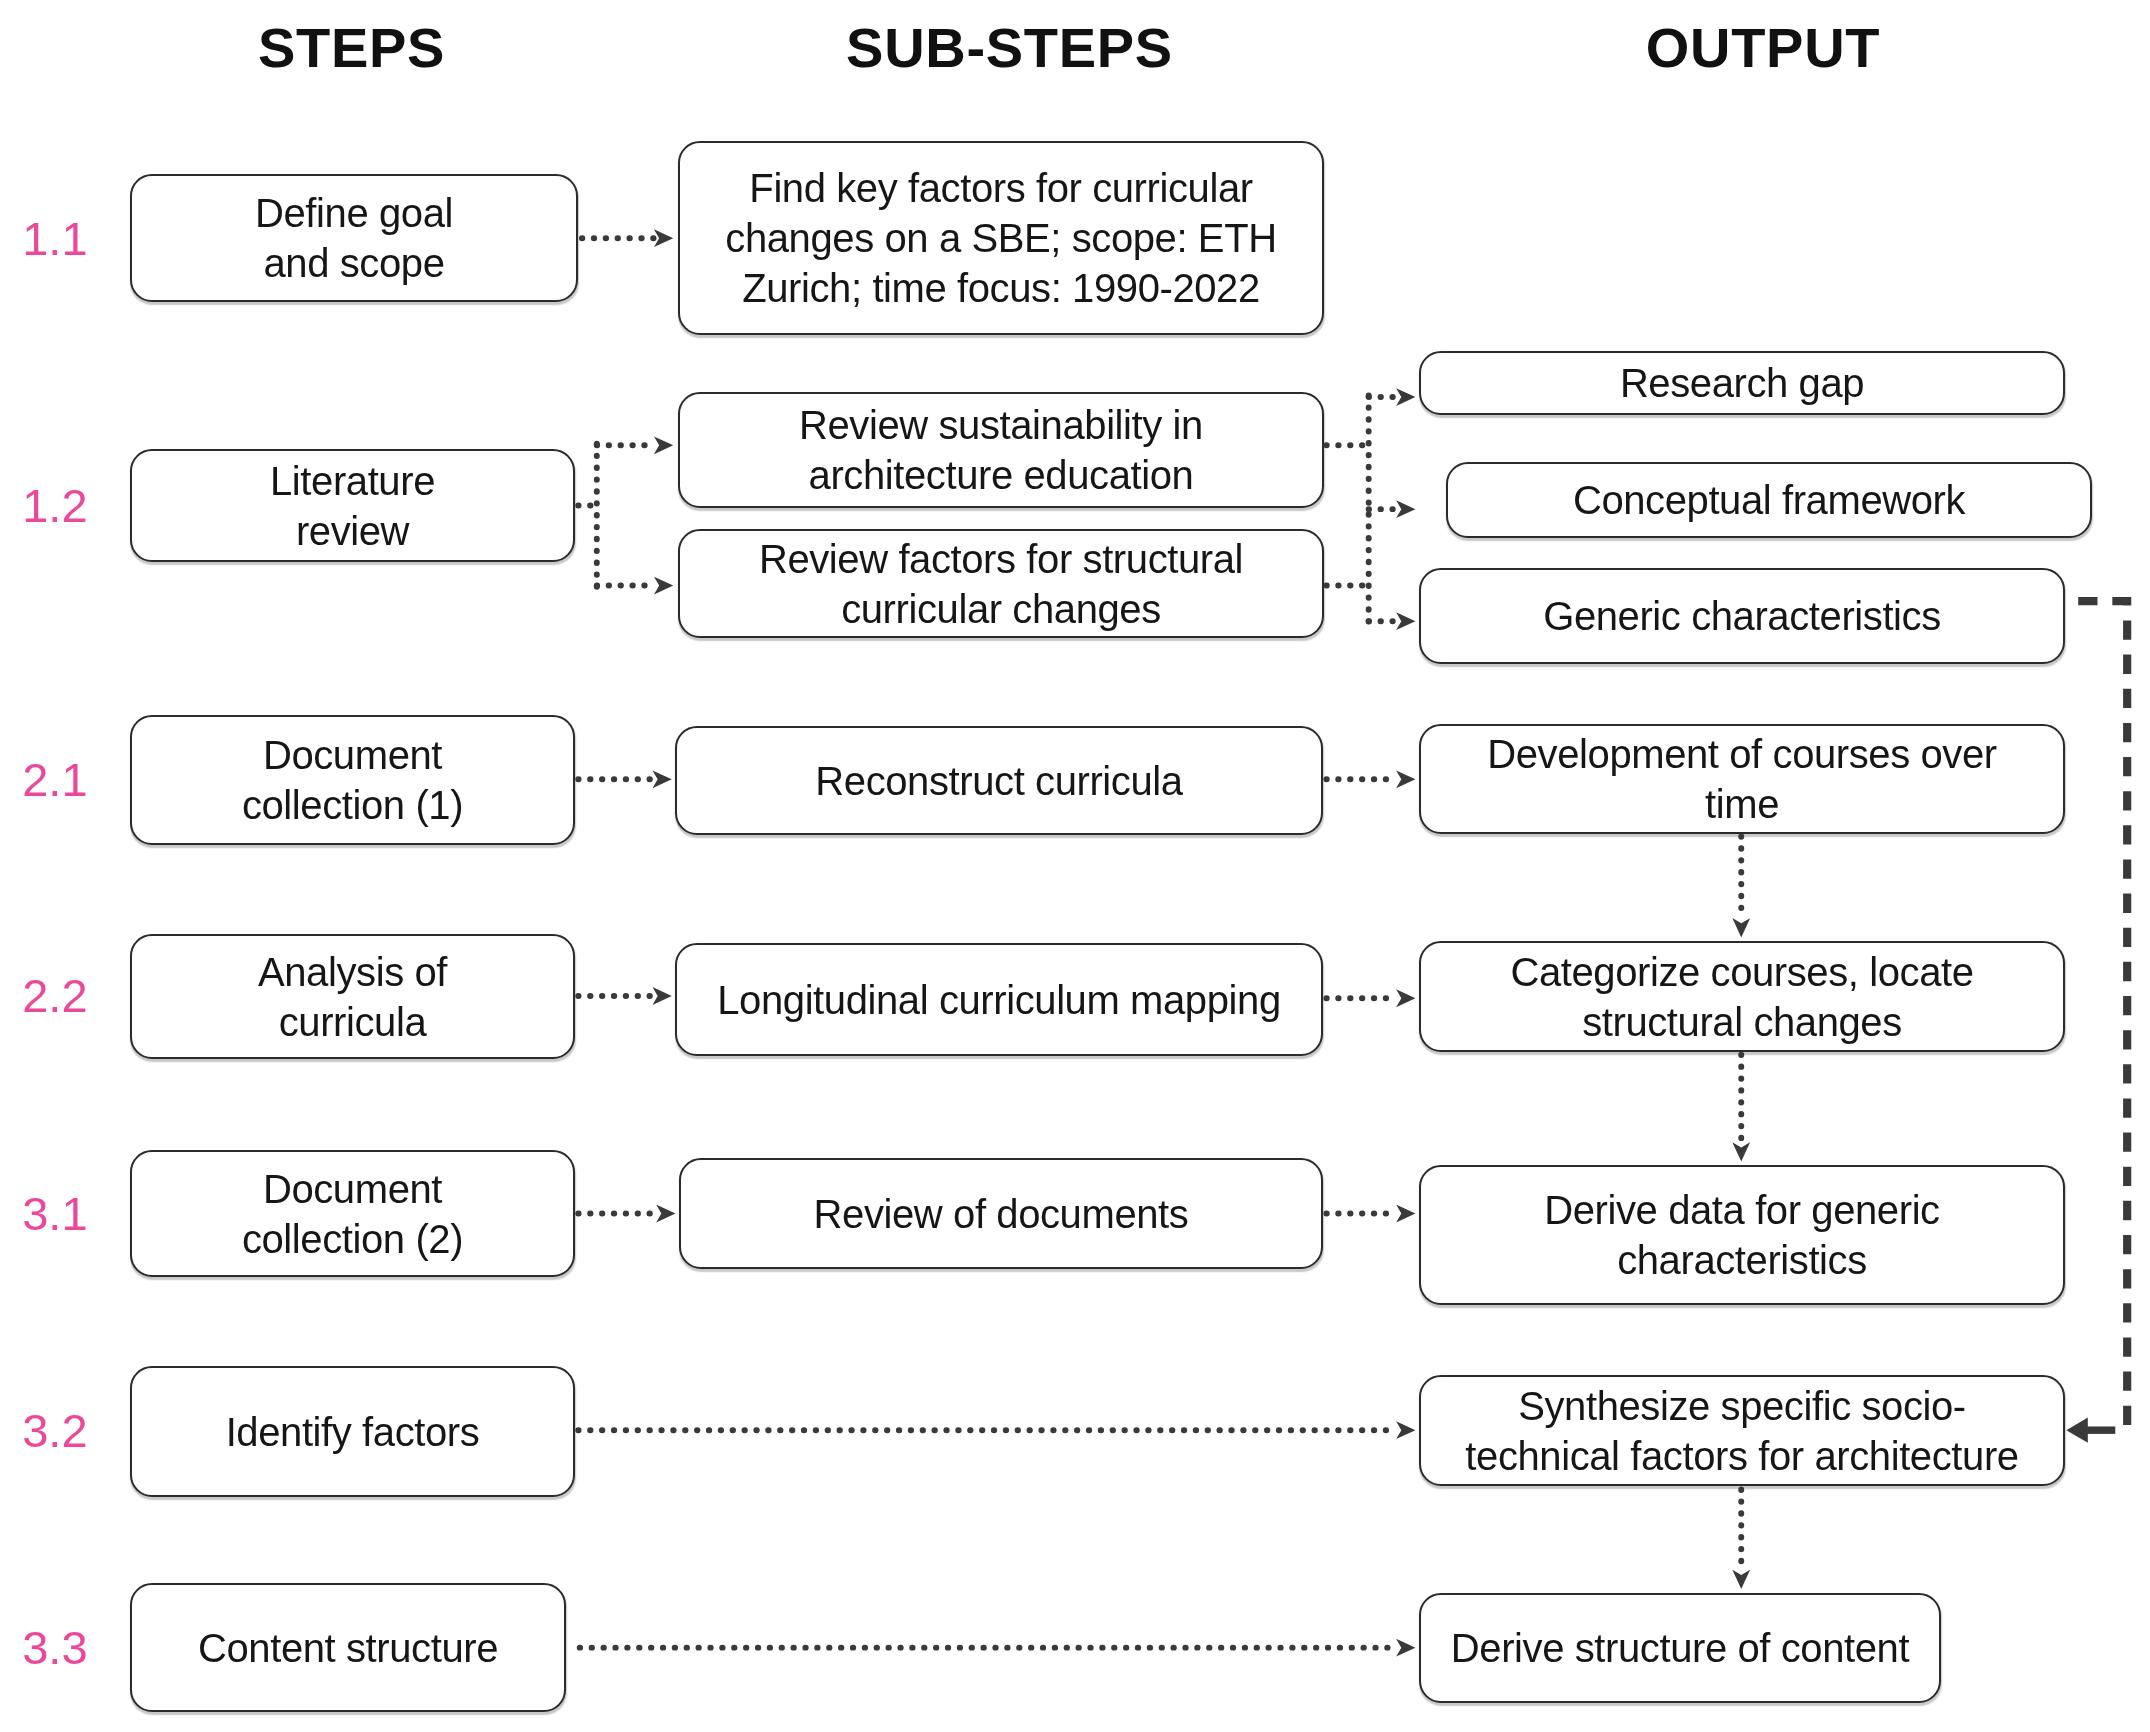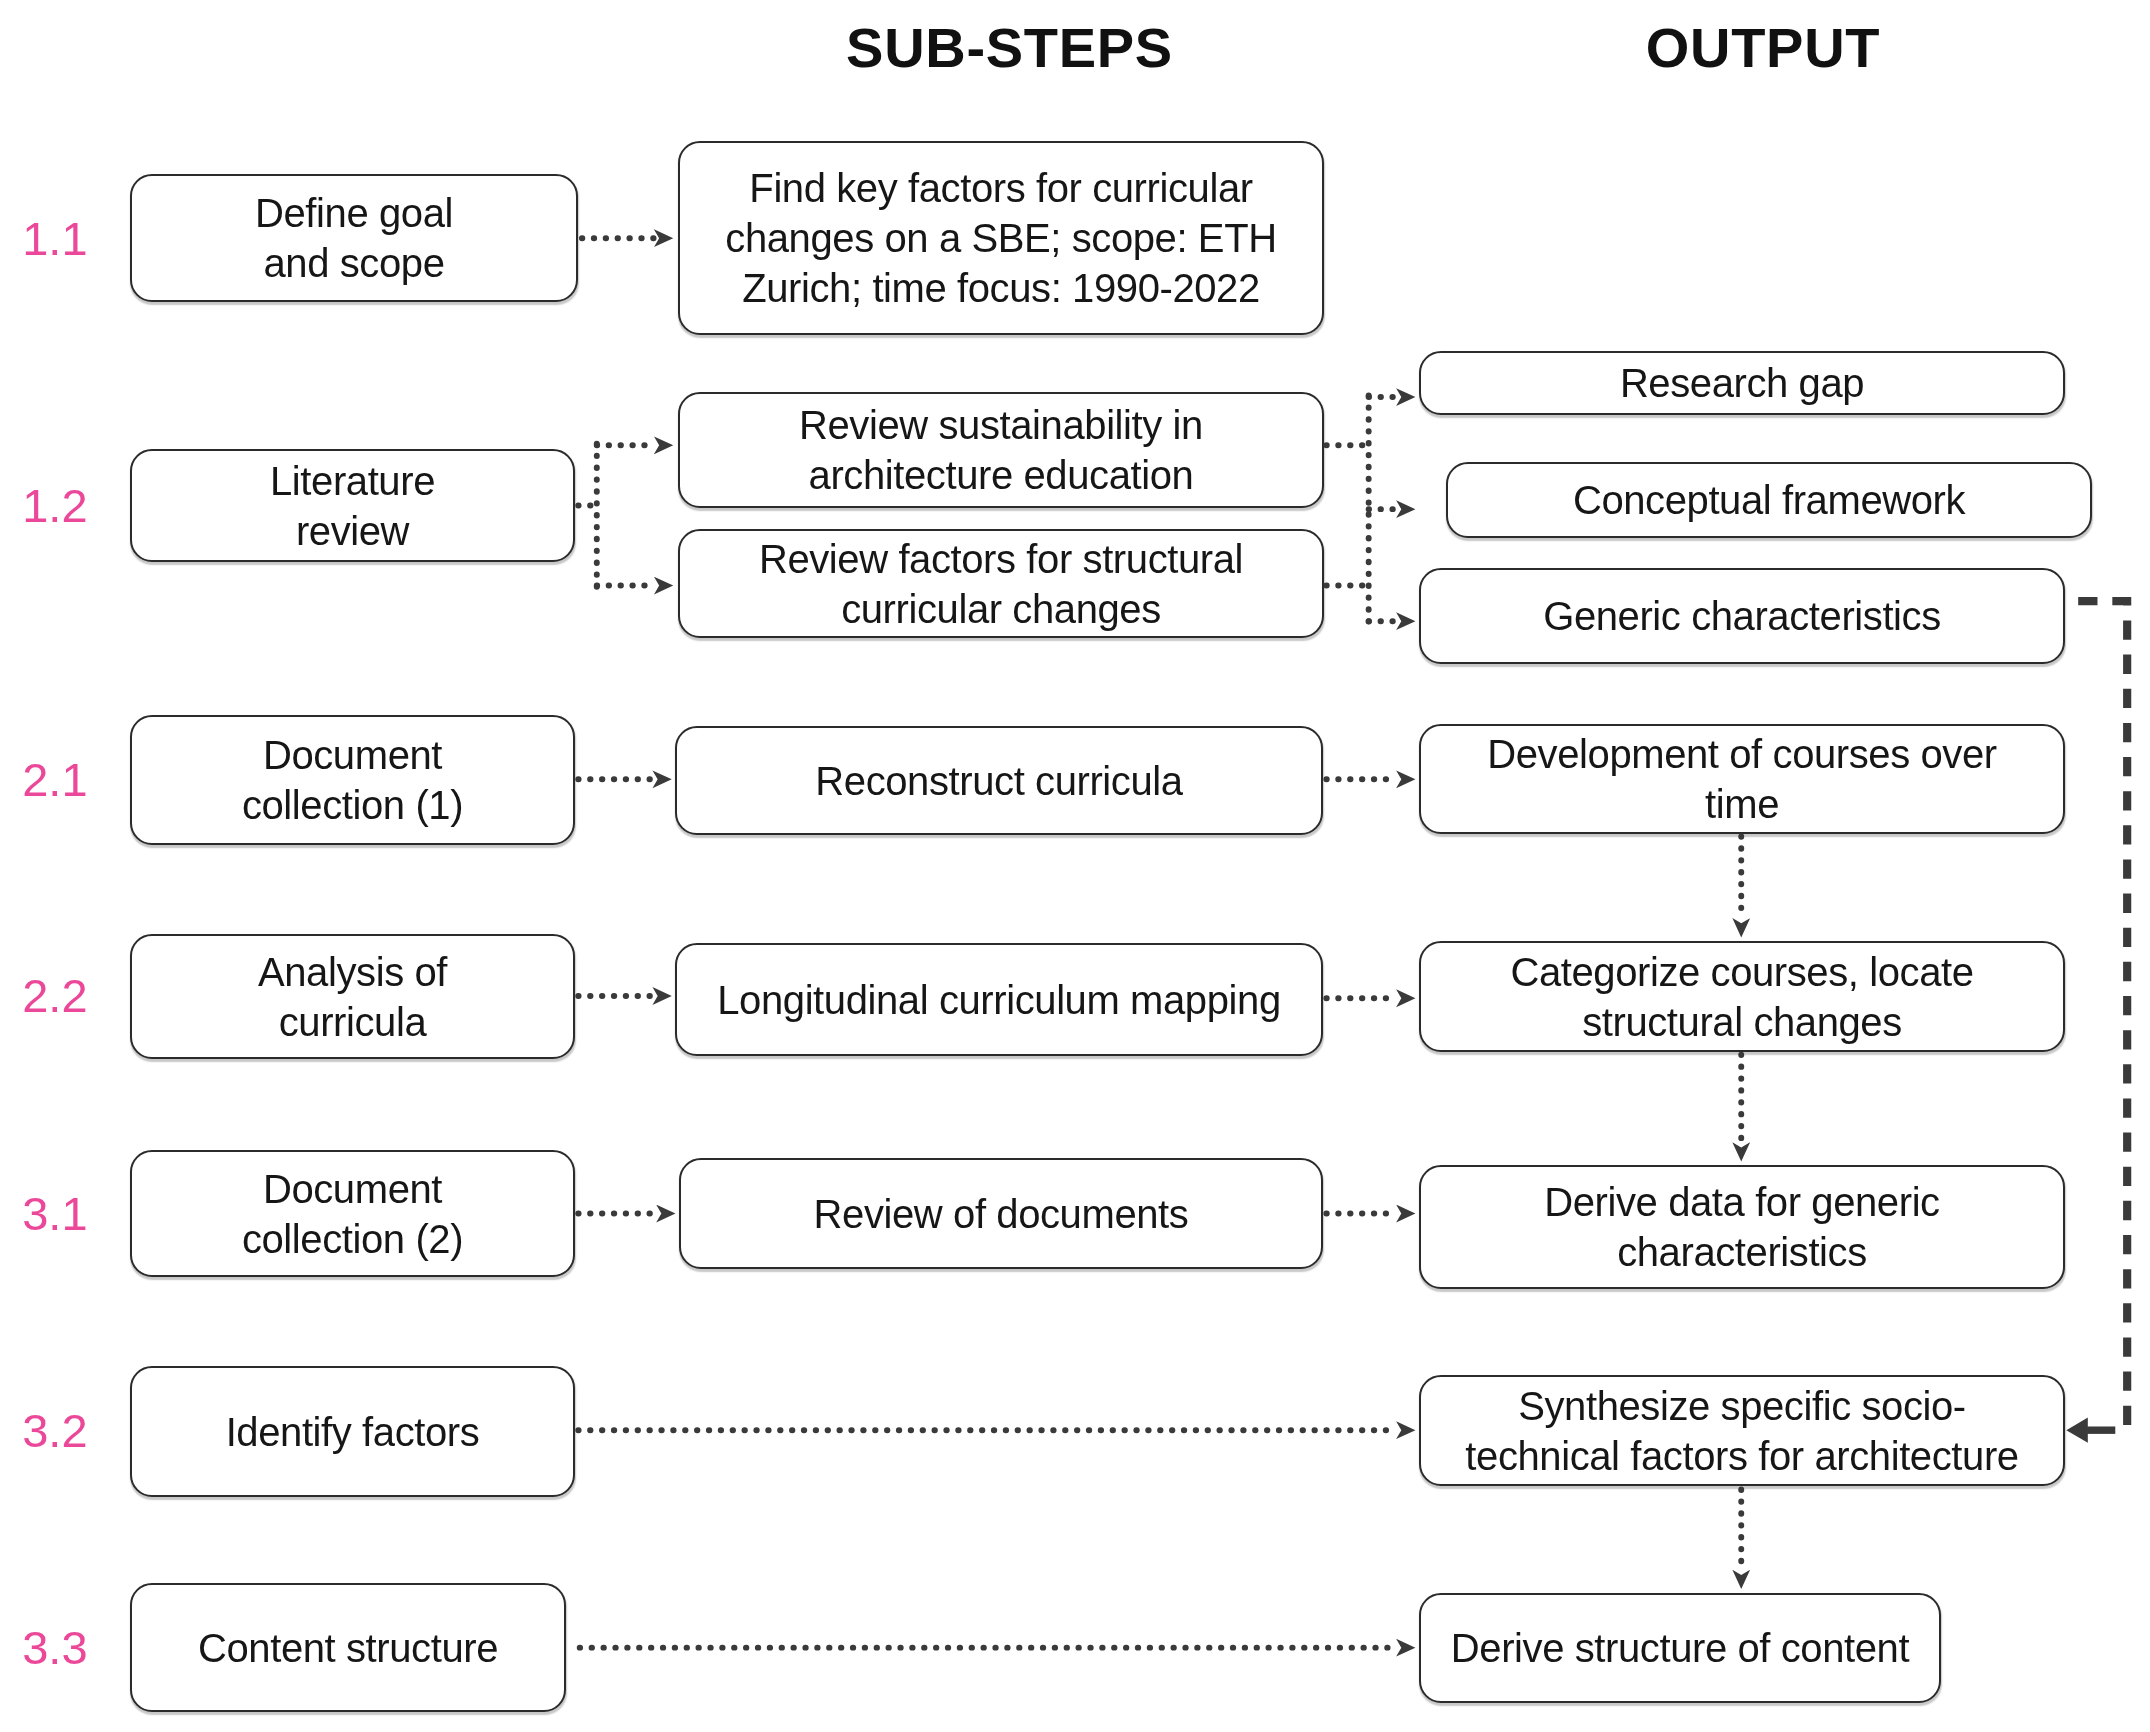--- a/index.html
+++ b/index.html
@@ -39,20 +39,21 @@
     letter-spacing:-0.4px;
     padding:0 6px;
   }
   svg.wires{position:absolute;left:0;top:0;pointer-events:none;}
 </style>
 </head>
 <body>
 
 <div class="canvas">
 
+  <div class="hdr" style="left:129px;width:445px">STEPS</div>
   <div class="hdr" style="left:705px;width:609px">SUB-STEPS</div>
   <div class="hdr" style="left:1455px;width:616px">OUTPUT</div>
 
   <div class="num" style="top:209px">1.1</div>
   <div class="num" style="top:476px">1.2</div>
   <div class="num" style="top:750px">2.1</div>
   <div class="num" style="top:966px">2.2</div>
   <div class="num" style="top:1184px">3.1</div>
   <div class="num" style="top:1401px">3.2</div>
   <div class="num" style="top:1618px">3.3</div>
@@ -117,21 +118,21 @@
       <span>Generic characteristics</span>
     </div>
   <div class="box" style="left:1419px;top:724px;width:646px;height:110px">
       <span>Development of courses over
 time</span>
     </div>
   <div class="box" style="left:1419px;top:941px;width:646px;height:111px">
       <span>Categorize courses, locate
 structural changes</span>
     </div>
-  <div class="box" style="left:1419px;top:1165px;width:646px;height:124px">
+  <div class="box" style="left:1419px;top:1165px;width:646px;height:140px">
       <span>Derive data for generic
 characteristics</span>
     </div>
   <div class="box" style="left:1419px;top:1375px;width:646px;height:111px">
       <span>Synthesize specific socio-
 technical factors for architecture</span>
     </div>
   <div class="box" style="left:1419px;top:1593px;width:522px;height:110px">
       <span>Derive structure of content</span>
     </div>

